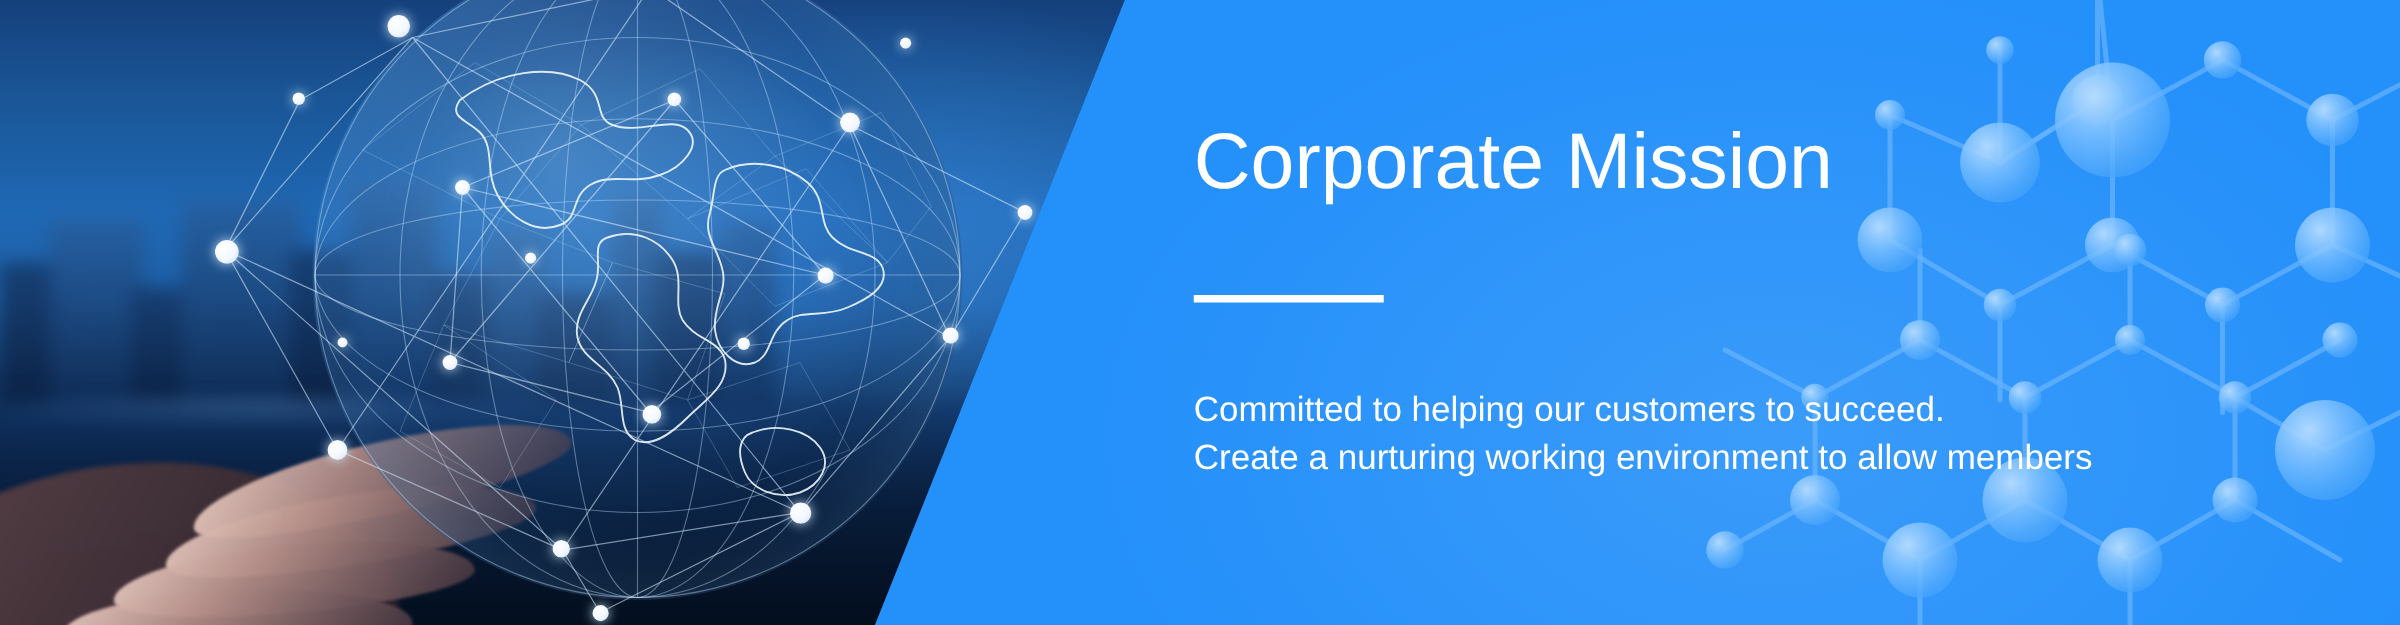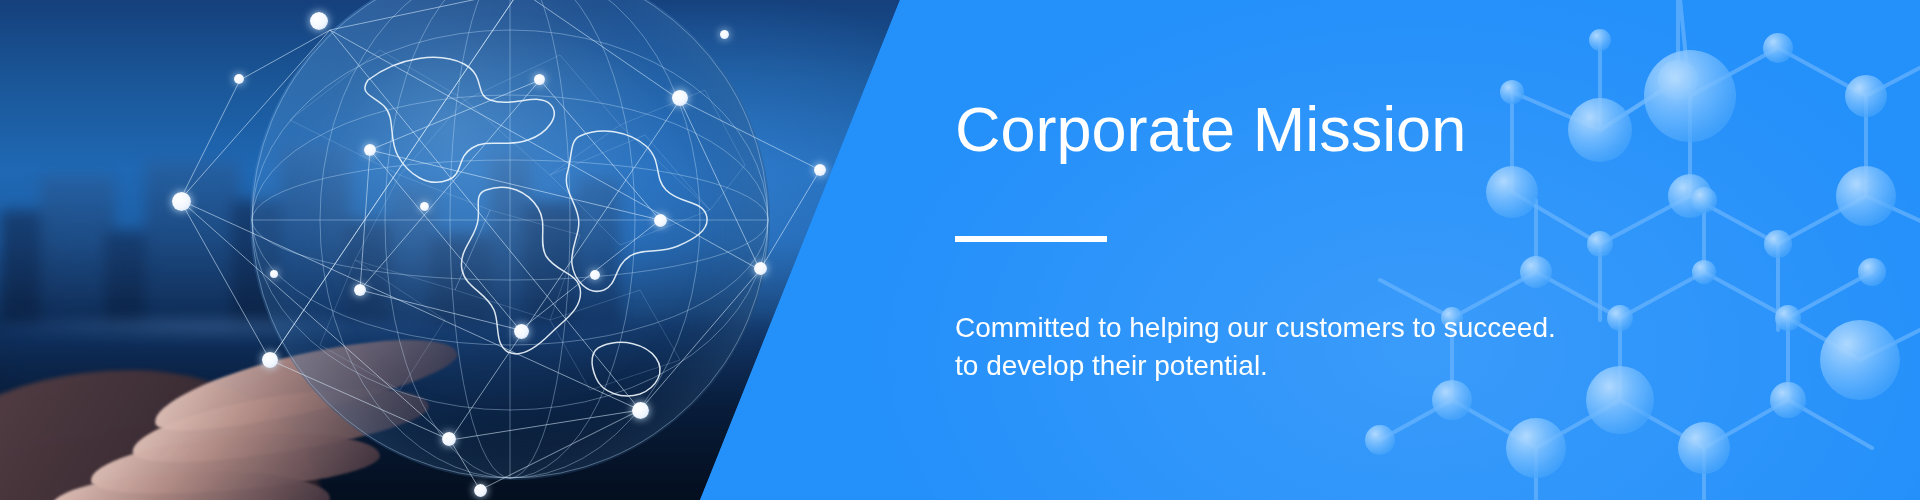--- a/index.html
+++ b/index.html
@@ -297,17 +297,17 @@
     </div>
   </div>
 
   <div class="content">
     <h1 class="title">Corporate Mission</h1>
 
     <div class="rule"></div>
 
     <div class="body-text">
       <span class="ln">Committed to helping our customers to succeed.</span>
-      <span class="ln">to develop their  potential.</span>
+      <span class="ln">Create a nurturing working environment to allow members</span>
     </div>
   </div>
 
 </div>
 
 </body></html>

